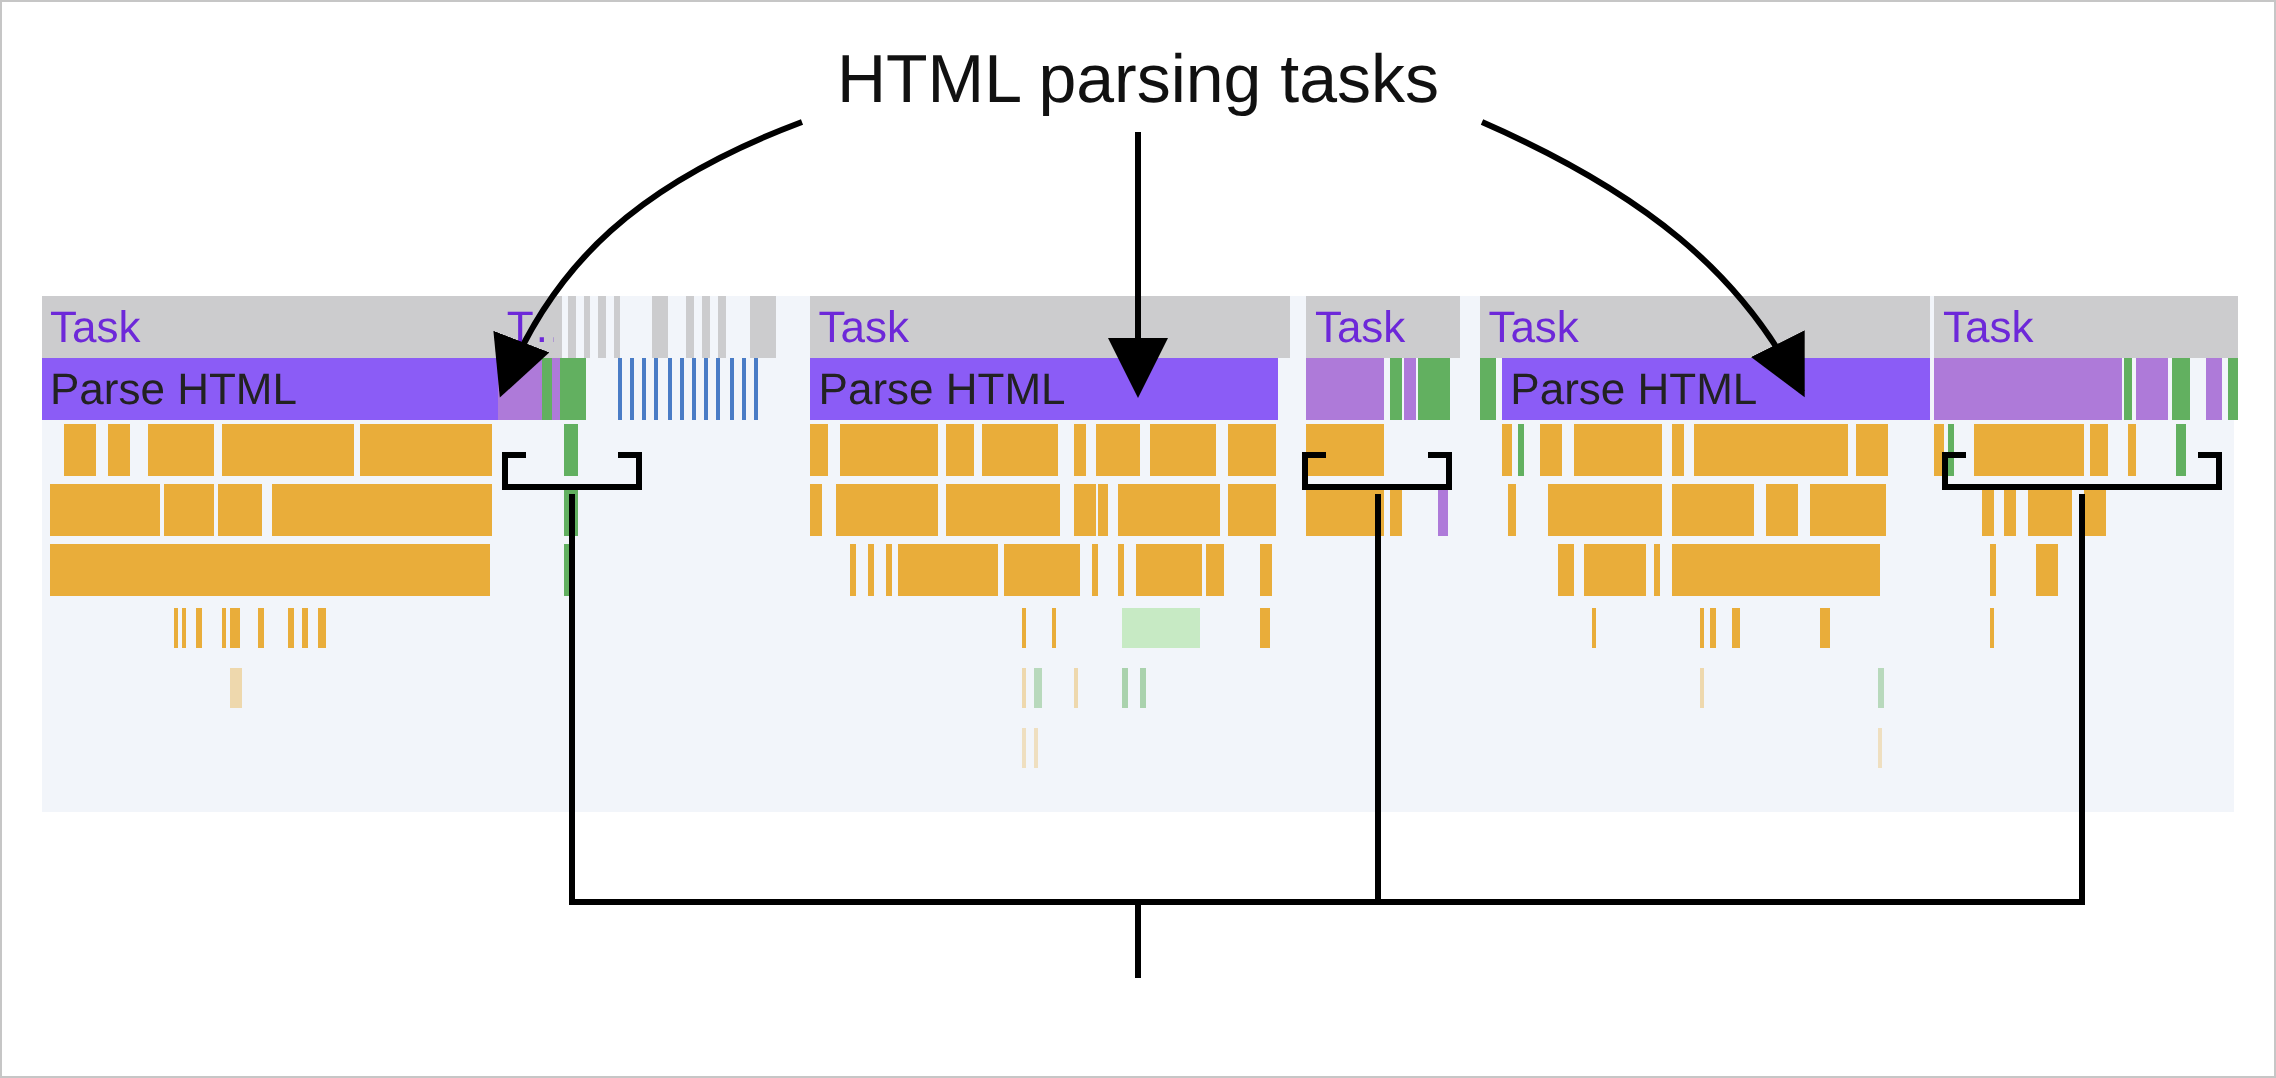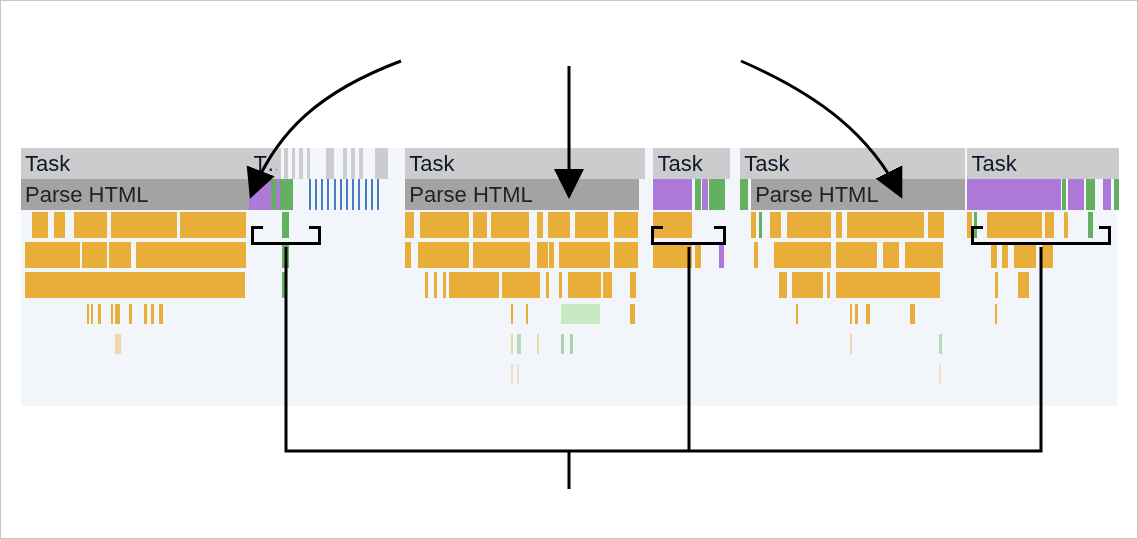--- a/index.html
+++ b/index.html
@@ -60,22 +60,22 @@
   .seg {
     position: absolute;
     top: 0;
     height: 100%;
     overflow: hidden;
     white-space: nowrap;
     font-size: 22px;
     line-height: 31px;
     padding-left: 4px;
   }
-  .grey  { background: #ccccce; color: #0f172a; }
-  .blue  { background: #a3a3a3; color: #222; }
+  .grey  { background: #ccccce; color: #6d28d9; }
+  .blue  { background: #8b5cf6; color: #222; }
   .yellow{ background: #e9ad3a; }
   .purple{ background: #ae7ad9; }
   .green { background: #62b060; }
   .lgreen{ background: #c7eac4; }
   .thinblue { background:#4a7cc6; }
 
   .stripe {
     position: absolute;
     top: 0;
     width: 2px;
@@ -116,20 +116,21 @@
     left: 0;
     width: 1138px;
     height: 539px;
     pointer-events: none;
   }
 </style>
 </head>
 <body>
 
 <div class="frame">
+  <div class="top-label">HTML parsing tasks</div>
 
   <div class="timeline">
     <div class="task-row" id="task-row">
         <div class="seg grey" style="left: 0px; width: 228.384px;">Task</div>
         <div class="seg grey" style="left: 228.384px; width: 27.45px;">T…</div>
         <div class="stripe grey" style="left: 255.834px; width: 3.7332px;"></div>
         <div class="stripe grey" style="left: 263.3px; width: 3.7332px;"></div>
         <div class="stripe grey" style="left: 270.767px; width: 3.7332px;"></div>
         <div class="stripe grey" style="left: 278.233px; width: 3.7332px;"></div>
         <div class="stripe grey" style="left: 285.7px; width: 3.7332px;"></div>

